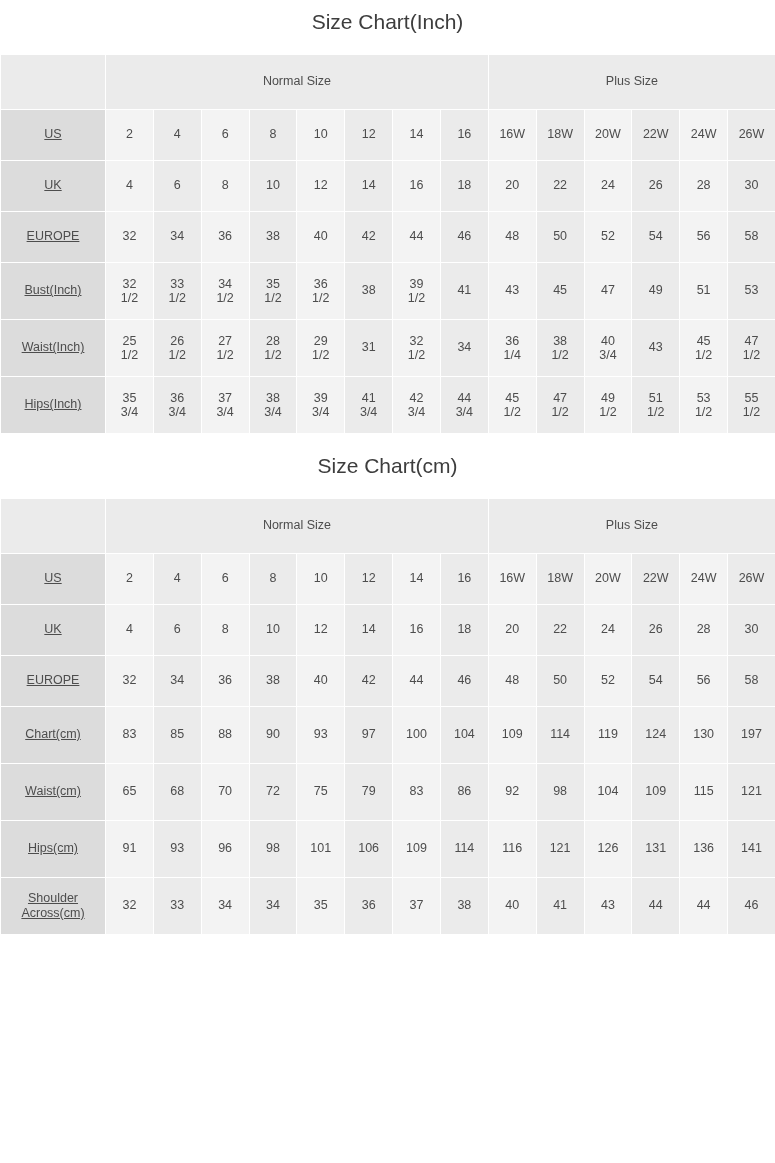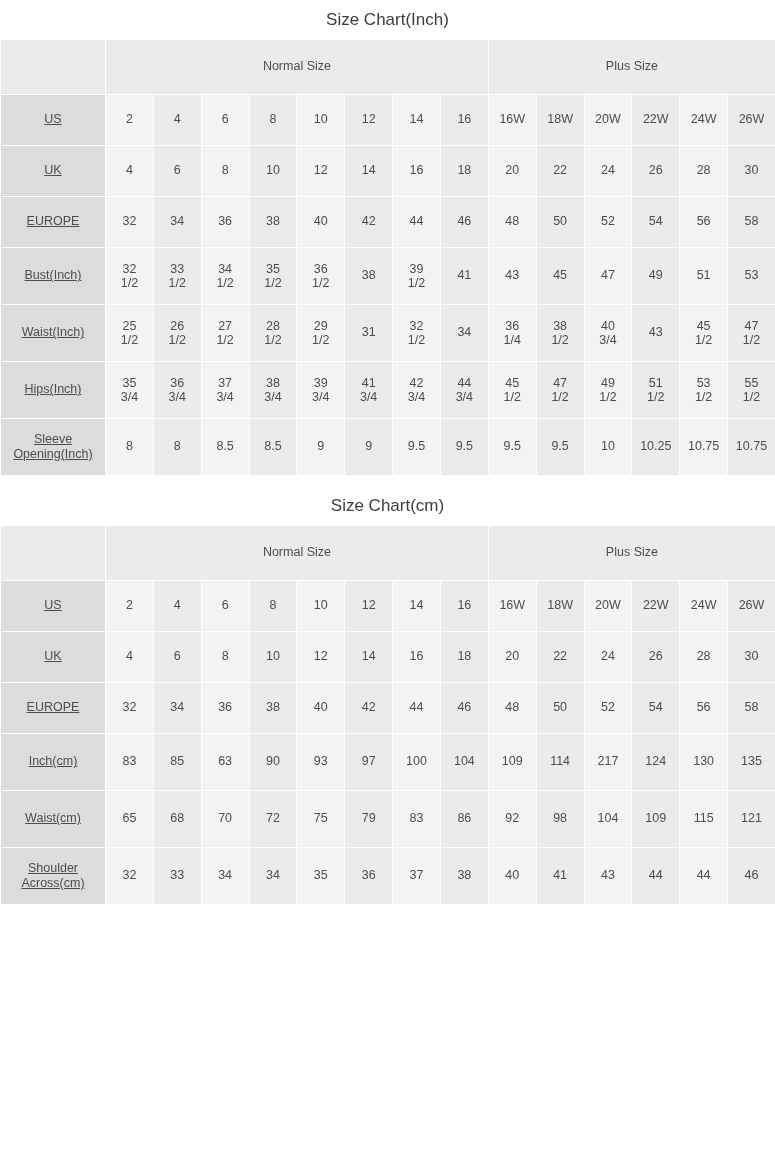--- a/index.html
+++ b/index.html
@@ -15,23 +15,23 @@
   .page {
     width: 775px;
     box-sizing: border-box;
     padding: 0;
   }
   .chart-block {
     width: 775px;
   }
   .chart-title {
     text-align: center;
-    font-size: 17px;
+    font-size: 21px;
     color: #3d3d3d;
-    padding: 10px 0 9px 0;
+    padding: 10px 0 20px 0;
     background: #ffffff;
     font-family: "Liberation Sans", sans-serif;
   }
   table.size-table {
     border-collapse: collapse;
     width: 775px;
     table-layout: fixed;
   }
   table.size-table td {
     border: 1px solid #ffffff;
@@ -298,37 +298,20 @@
               </td>
               <td class="cell-a mid">
                 <span class="frac">53</span>
                 <span class="frac">1/2</span>
               </td>
               <td class="cell-b mid">
                 <span class="frac">55</span>
                 <span class="frac">1/2</span>
               </td>
             </tr>
-            <tr>
-              <td class="row-label mid">Sleeve Opening(Inch)</td>
-              <td class="cell-a mid">8</td>
-              <td class="cell-b mid">8</td>
-              <td class="cell-a mid">8.5</td>
-              <td class="cell-b mid">8.5</td>
-              <td class="cell-a mid">9</td>
-              <td class="cell-b mid">9</td>
-              <td class="cell-a mid">9.5</td>
-              <td class="cell-b mid">9.5</td>
-              <td class="cell-a mid">9.5</td>
-              <td class="cell-b mid">9.5</td>
-              <td class="cell-a mid">10</td>
-              <td class="cell-b mid">10.25</td>
-              <td class="cell-a mid">10.75</td>
-              <td class="cell-b mid">10.75</td>
-            </tr>
           </tbody>
         </table>
       </div>
       <div class="spacer"></div>
       <div class="chart-block">
         <div class="chart-title">Size Chart(cm)</div>
         <table class="size-table">
           <colgroup>
             <col style="width:105px">
             <col style="width:47.857142857142854px">
@@ -397,54 +380,71 @@
               <td class="cell-a tall">44</td>
               <td class="cell-b tall">46</td>
               <td class="cell-a tall">48</td>
               <td class="cell-b tall">50</td>
               <td class="cell-a tall">52</td>
               <td class="cell-b tall">54</td>
               <td class="cell-a tall">56</td>
               <td class="cell-b tall">58</td>
             </tr>
             <tr>
-              <td class="row-label mid">Inch(cm)</td>
+              <td class="row-label mid">Chart(cm)</td>
               <td class="cell-a mid">83</td>
               <td class="cell-b mid">85</td>
-              <td class="cell-a mid">63</td>
+              <td class="cell-a mid">88</td>
               <td class="cell-b mid">90</td>
               <td class="cell-a mid">93</td>
               <td class="cell-b mid">97</td>
               <td class="cell-a mid">100</td>
               <td class="cell-b mid">104</td>
               <td class="cell-a mid">109</td>
               <td class="cell-b mid">114</td>
-              <td class="cell-a mid">217</td>
+              <td class="cell-a mid">119</td>
               <td class="cell-b mid">124</td>
               <td class="cell-a mid">130</td>
-              <td class="cell-b mid">135</td>
+              <td class="cell-b mid">197</td>
             </tr>
             <tr>
               <td class="row-label mid">Waist(cm)</td>
               <td class="cell-a mid">65</td>
               <td class="cell-b mid">68</td>
               <td class="cell-a mid">70</td>
               <td class="cell-b mid">72</td>
               <td class="cell-a mid">75</td>
               <td class="cell-b mid">79</td>
               <td class="cell-a mid">83</td>
               <td class="cell-b mid">86</td>
               <td class="cell-a mid">92</td>
               <td class="cell-b mid">98</td>
               <td class="cell-a mid">104</td>
               <td class="cell-b mid">109</td>
               <td class="cell-a mid">115</td>
               <td class="cell-b mid">121</td>
             </tr>
             <tr>
+              <td class="row-label mid">Hips(cm)</td>
+              <td class="cell-a mid">91</td>
+              <td class="cell-b mid">93</td>
+              <td class="cell-a mid">96</td>
+              <td class="cell-b mid">98</td>
+              <td class="cell-a mid">101</td>
+              <td class="cell-b mid">106</td>
+              <td class="cell-a mid">109</td>
+              <td class="cell-b mid">114</td>
+              <td class="cell-a mid">116</td>
+              <td class="cell-b mid">121</td>
+              <td class="cell-a mid">126</td>
+              <td class="cell-b mid">131</td>
+              <td class="cell-a mid">136</td>
+              <td class="cell-b mid">141</td>
+            </tr>
+            <tr>
               <td class="row-label mid">Shoulder Across(cm)</td>
               <td class="cell-a mid">32</td>
               <td class="cell-b mid">33</td>
               <td class="cell-a mid">34</td>
               <td class="cell-b mid">34</td>
               <td class="cell-a mid">35</td>
               <td class="cell-b mid">36</td>
               <td class="cell-a mid">37</td>
               <td class="cell-b mid">38</td>
               <td class="cell-a mid">40</td>

